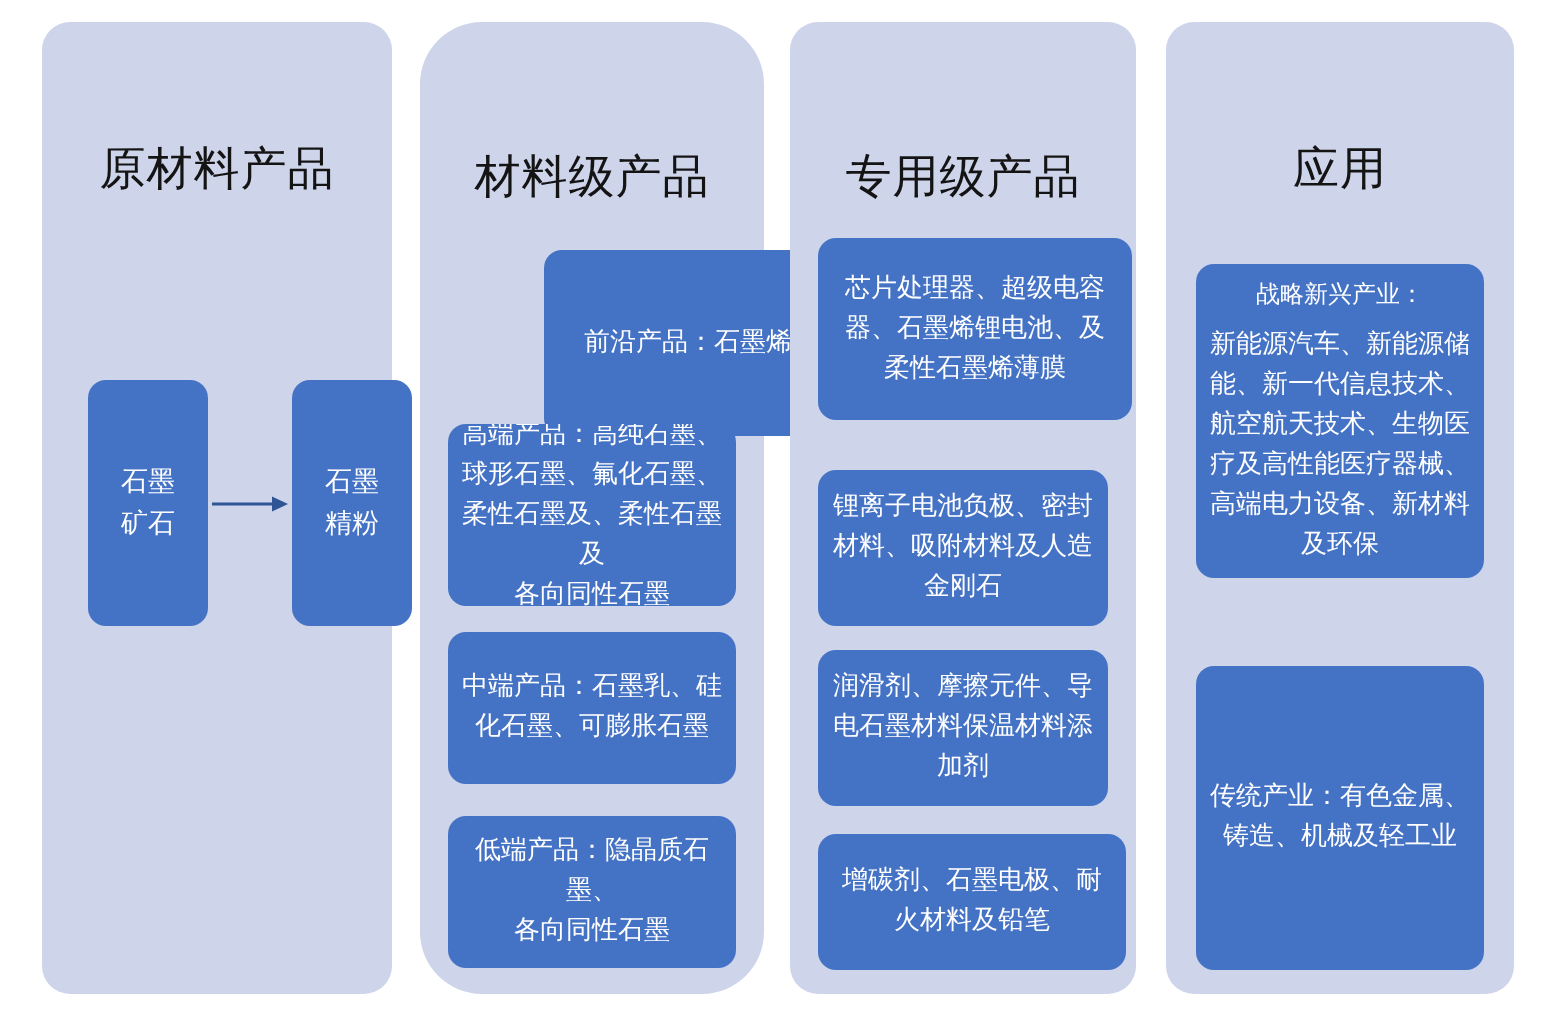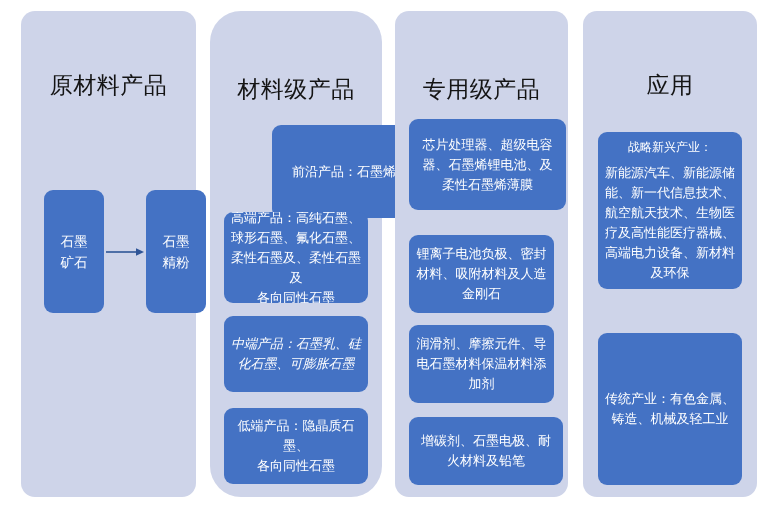--- a/index.html
+++ b/index.html
@@ -111,21 +111,21 @@
       <span class="txt">前沿产品：石墨烯</span>
     </div>
 
     <div class="node" style="left:14px; top:201px; width:144px; height:91px;">
       <span class="txt">高端产品：高纯石墨、
 球形石墨、氟化石墨、
 柔性石墨及、柔性石墨及
 各向同性石墨</span>
     </div>
 
-    <div class="node" style="left:14px; top:305px; width:144px; height:76px;font-style:italic;">
+    <div class="node" style="left:14px; top:305px; width:144px; height:76px;">
       <span class="txt">中端产品：石墨乳、硅
 化石墨、可膨胀石墨</span>
     </div>
 
     <div class="node" style="left:14px; top:397px; width:144px; height:76px;">
       <span class="txt">低端产品：隐晶质石墨、
 各向同性石墨</span>
     </div>
   </div>
 

